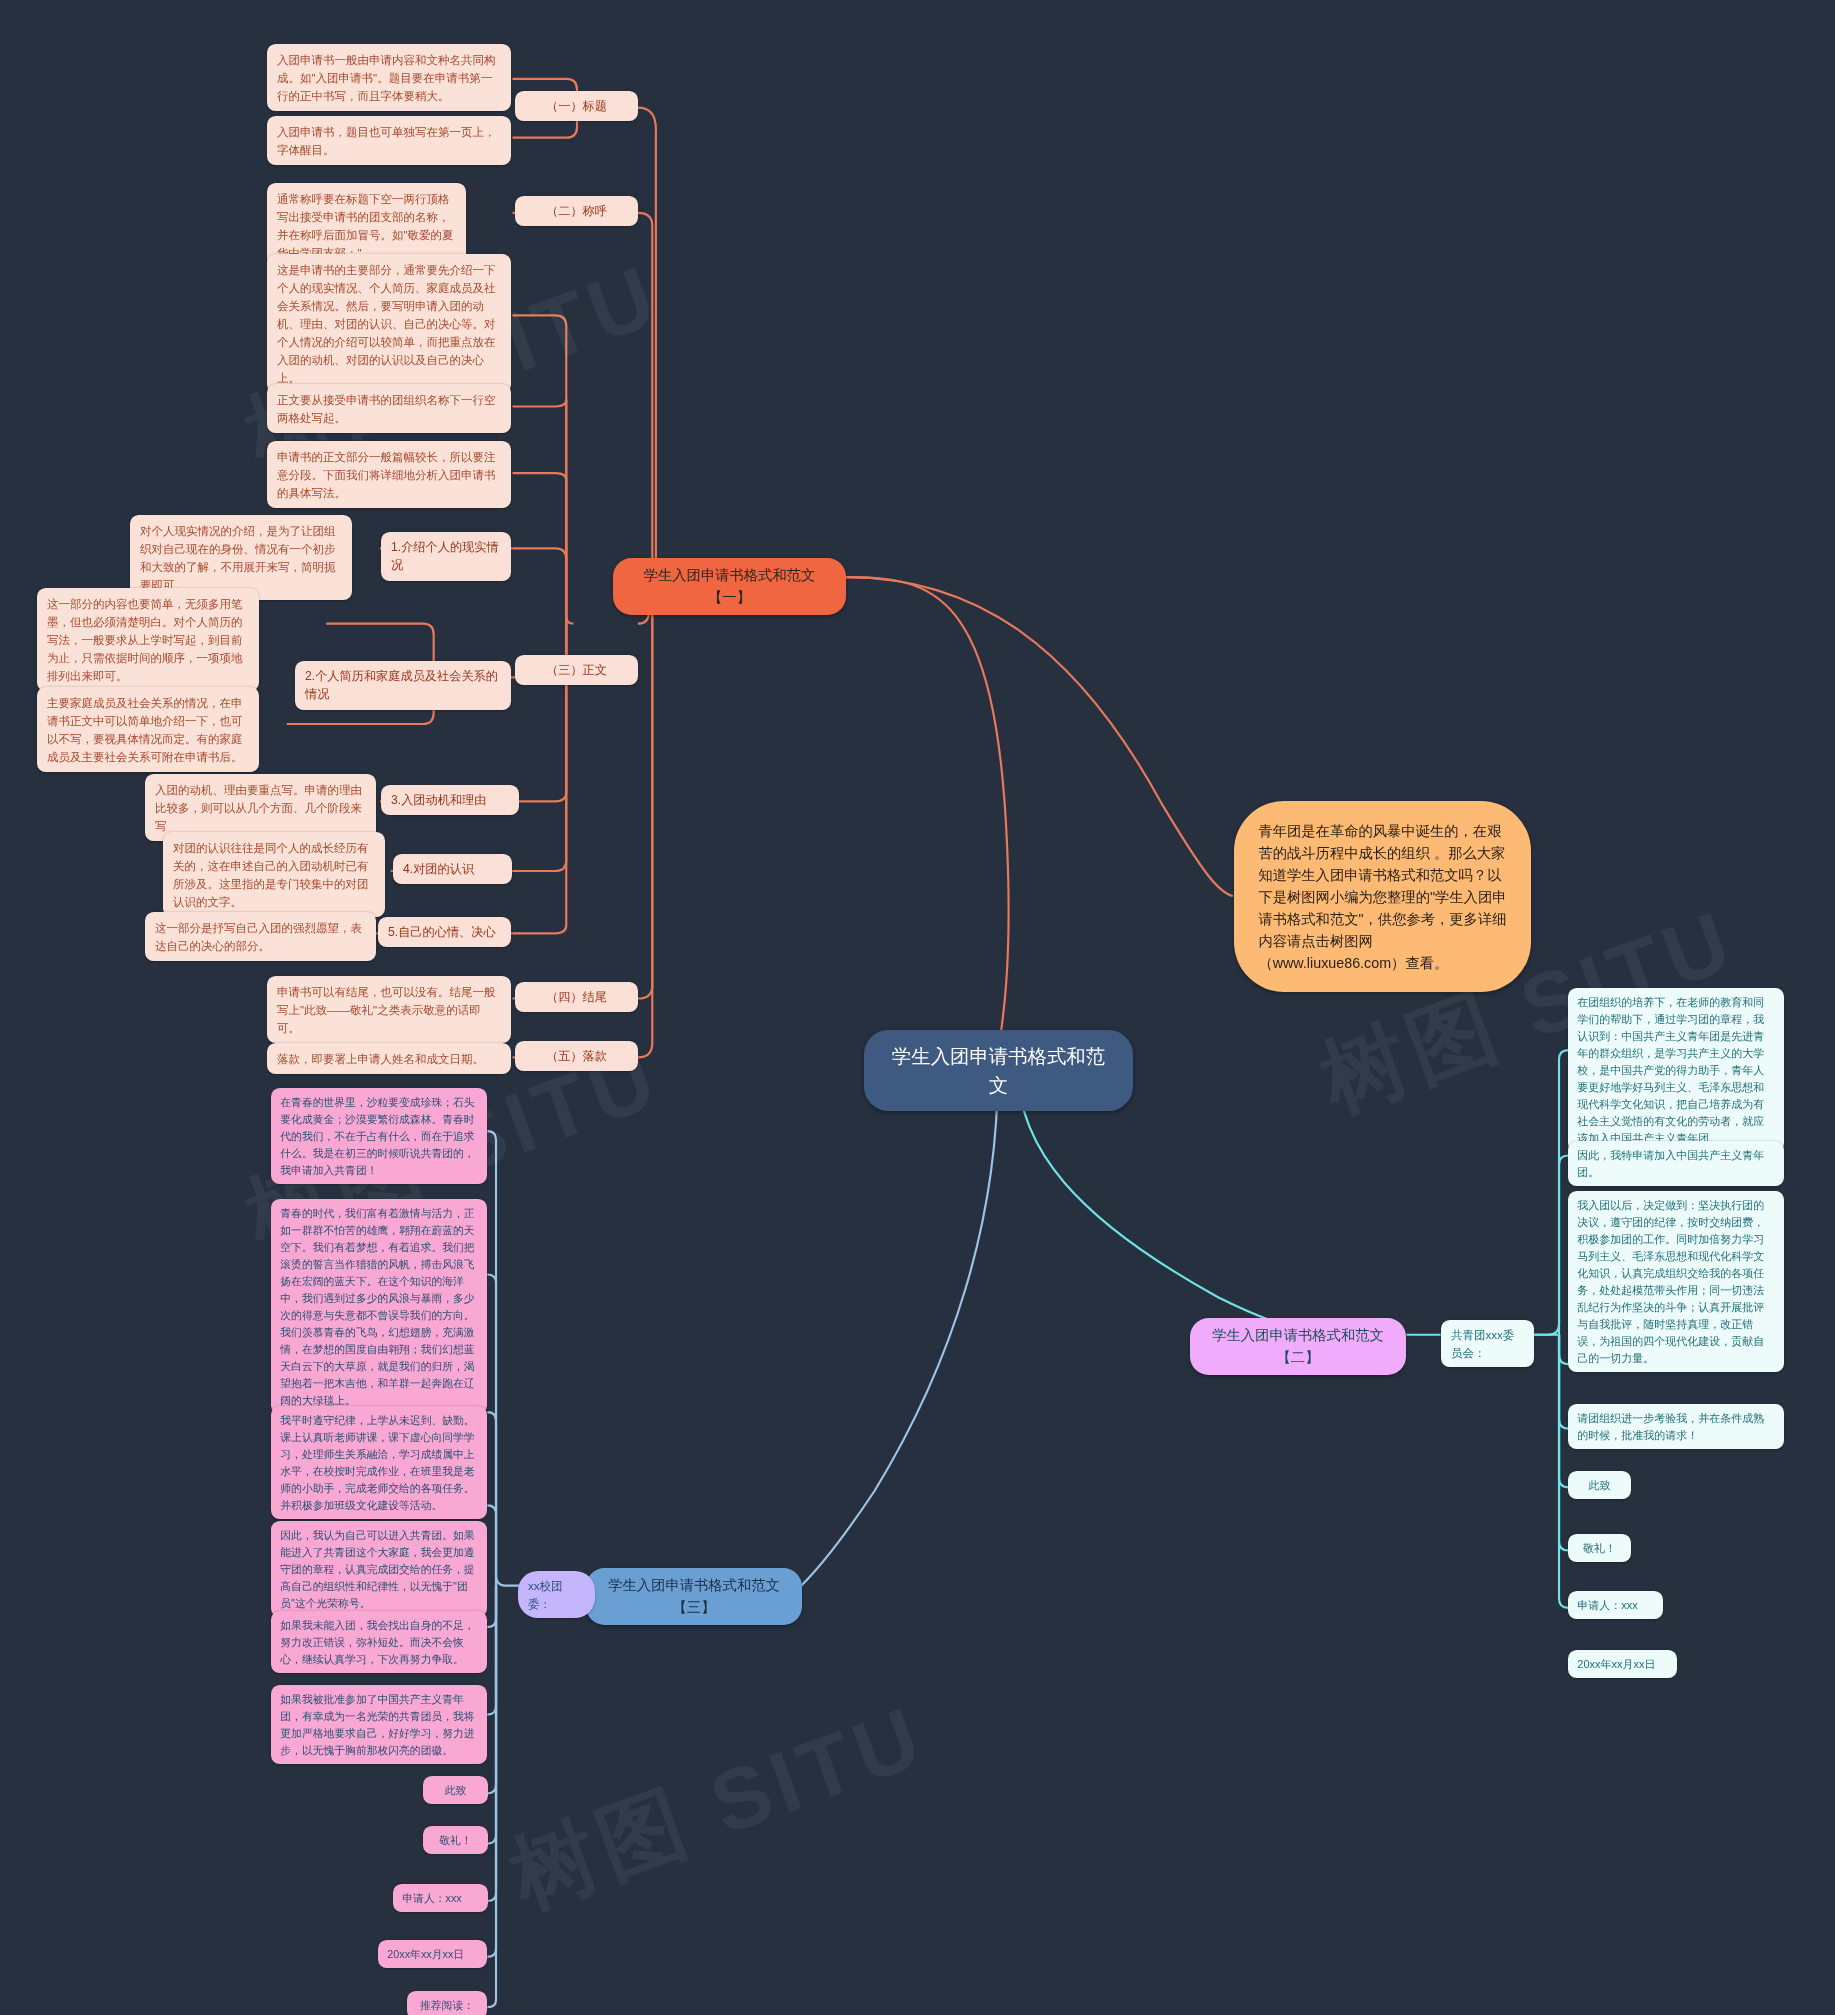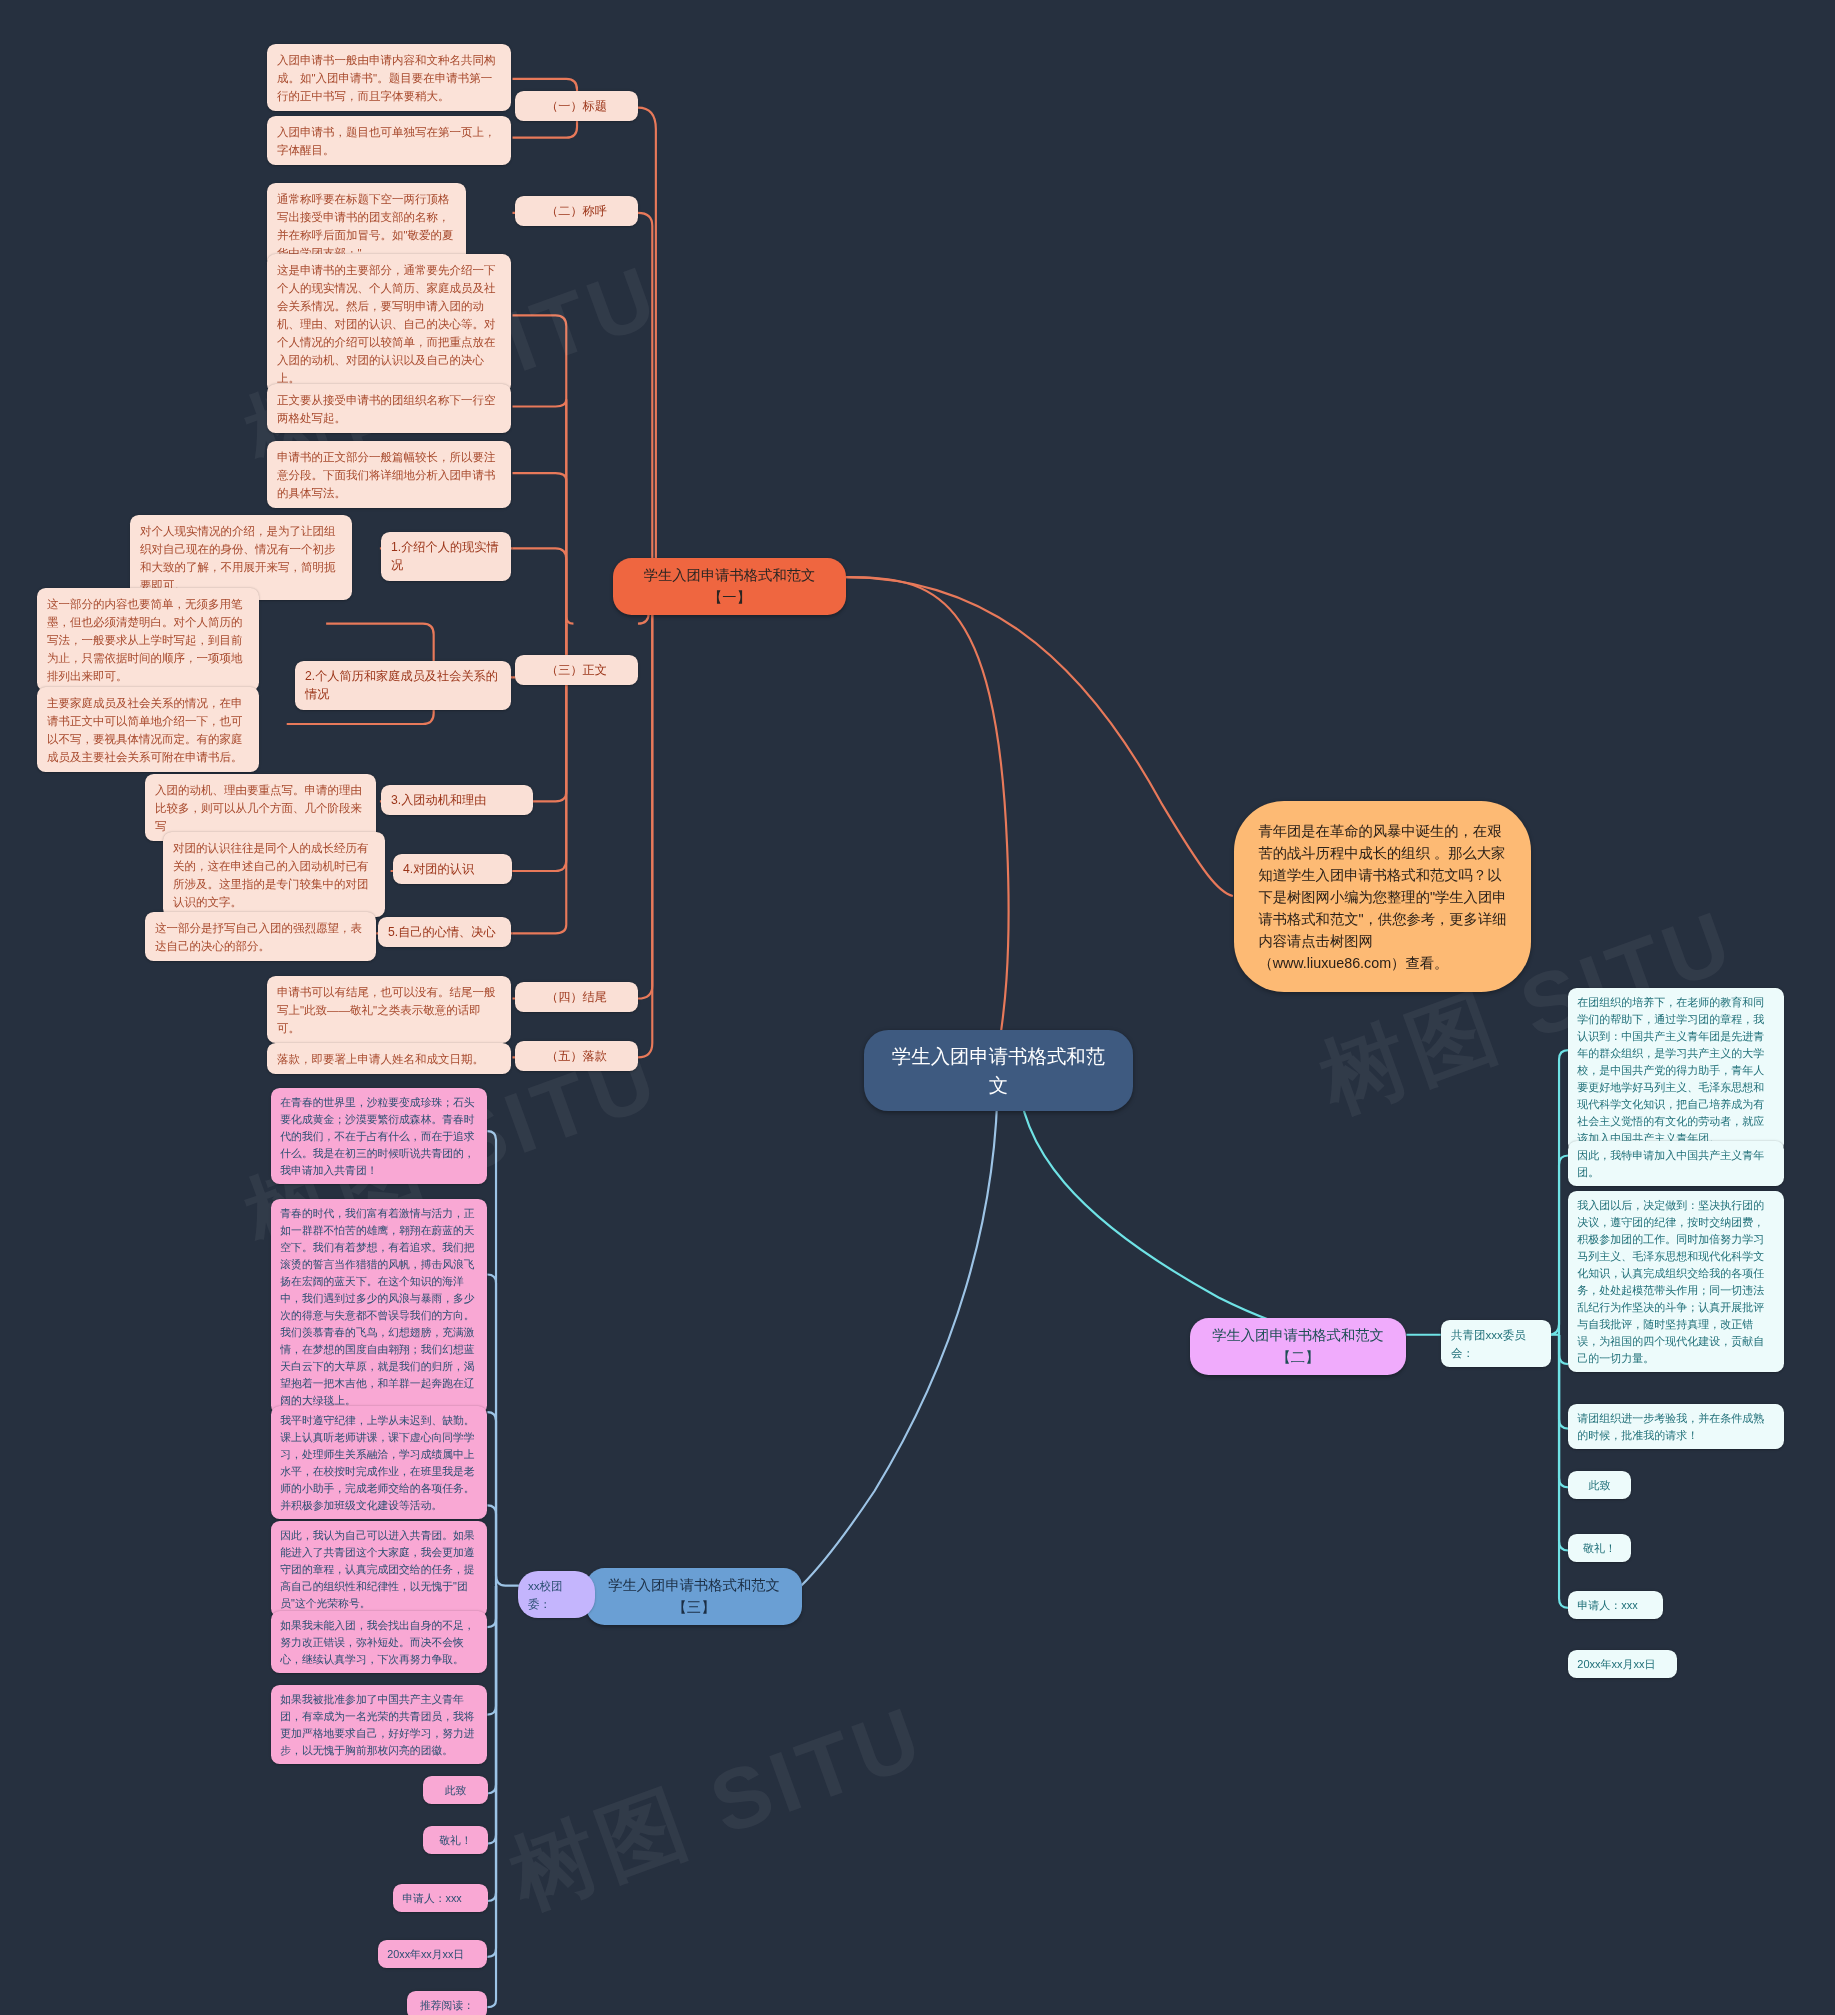--- a/index.html
+++ b/index.html
@@ -191,34 +191,34 @@
   <div class="node o-leaf" style="left:267px;top:384px;width:244px;">正文要从接受申请书的团组织名称下一行空两格处写起。</div>
   <div class="node o-leaf" style="left:267px;top:441px;width:244px;">申请书的正文部分一般篇幅较长，所以要注意分段。下面我们将详细地分析入团申请书的具体写法。</div>
 
   <div class="node o-sub" style="left:381px;top:532px;width:130px;">1.介绍个人的现实情况</div>
   <div class="node o-leaf" style="left:130px;top:515px;width:222px;">对个人现实情况的介绍，是为了让团组织对自己现在的身份、情况有一个初步和大致的了解，不用展开来写，简明扼要即可。</div>
 
   <div class="node o-sub" style="left:295px;top:661px;width:216px;">2.个人简历和家庭成员及社会关系的情况</div>
   <div class="node o-leaf" style="left:37px;top:588px;width:222px;">这一部分的内容也要简单，无须多用笔墨，但也必须清楚明白。对个人简历的写法，一般要求从上学时写起，到目前为止，只需依据时间的顺序，一项项地排列出来即可。</div>
   <div class="node o-leaf" style="left:37px;top:687px;width:222px;">主要家庭成员及社会关系的情况，在申请书正文中可以简单地介绍一下，也可以不写，要视具体情况而定。有的家庭成员及主要社会关系可附在申请书后。</div>
 
-  <div class="node o-sub" style="left:381px;top:785px;width:152px;">3.入团动机和理由</div>
+  <div class="node o-sub" style="left:381px;top:785px;width:138px;">3.入团动机和理由</div>
   <div class="node o-leaf" style="left:145px;top:774px;width:231px;">入团的动机、理由要重点写。申请的理由比较多，则可以从几个方面、几个阶段来写</div>
 
   <div class="node o-sub" style="left:393px;top:854px;width:119px;">4.对团的认识</div>
   <div class="node o-leaf" style="left:163px;top:832px;width:222px;">对团的认识往往是同个人的成长经历有关的，这在申述自己的入团动机时已有所涉及。这里指的是专门较集中的对团认识的文字。</div>
 
   <div class="node o-sub" style="left:378px;top:917px;width:133px;">5.自己的心情、决心</div>
   <div class="node o-leaf" style="left:145px;top:912px;width:231px;">这一部分是抒写自己入团的强烈愿望，表达自己的决心的部分。</div>
 
   <div class="node o-leaf" style="left:267px;top:976px;width:244px;">申请书可以有结尾，也可以没有。结尾一般写上"此致——敬礼"之类表示敬意的话即可。</div>
   <div class="node o-leaf" style="left:267px;top:1043px;width:244px;">落款，即要署上申请人姓名和成文日期。</div>
 
   <div class="node topic-teal" style="left:1190px;top:1318px;width:216px;">学生入团申请书格式和范文【二】</div>
-  <div class="node t-sub" style="left:1441px;top:1320px;width:110px;">共青团xxx委员会：</div>
+  <div class="node t-sub" style="left:1441px;top:1320px;width:93px;">共青团xxx委员会：</div>
 
   <div class="node t-leaf" style="left:1568px;top:988px;width:216px;">在团组织的培养下，在老师的教育和同学们的帮助下，通过学习团的章程，我认识到：中国共产主义青年团是先进青年的群众组织，是学习共产主义的大学校，是中国共产党的得力助手，青年人要更好地学好马列主义、毛泽东思想和现代科学文化知识，把自己培养成为有社会主义觉悟的有文化的劳动者，就应该加入中国共产主义青年团。</div>
   <div class="node t-leaf" style="left:1568px;top:1141px;width:216px;">因此，我特申请加入中国共产主义青年团。</div>
   <div class="node t-leaf" style="left:1568px;top:1191px;width:216px;">我入团以后，决定做到：坚决执行团的决议，遵守团的纪律，按时交纳团费，积极参加团的工作。同时加倍努力学习马列主义、毛泽东思想和现代化科学文化知识，认真完成组织交给我的各项任务，处处起模范带头作用；同一切违法乱纪行为作坚决的斗争；认真开展批评与自我批评，随时坚持真理，改正错误，为祖国的四个现代化建设，贡献自己的一切力量。</div>
   <div class="node t-leaf" style="left:1568px;top:1404px;width:216px;">请团组织进一步考验我，并在条件成熟的时候，批准我的请求！</div>
   <div class="node t-leaf" style="left:1568px;top:1471px;width:63px;text-align:center;">此致</div>
   <div class="node t-leaf" style="left:1568px;top:1534px;width:63px;text-align:center;">敬礼！</div>
   <div class="node t-leaf" style="left:1568px;top:1591px;width:95px;">申请人：xxx</div>
   <div class="node t-leaf" style="left:1568px;top:1650px;width:109px;">20xx年xx月xx日</div>
 

